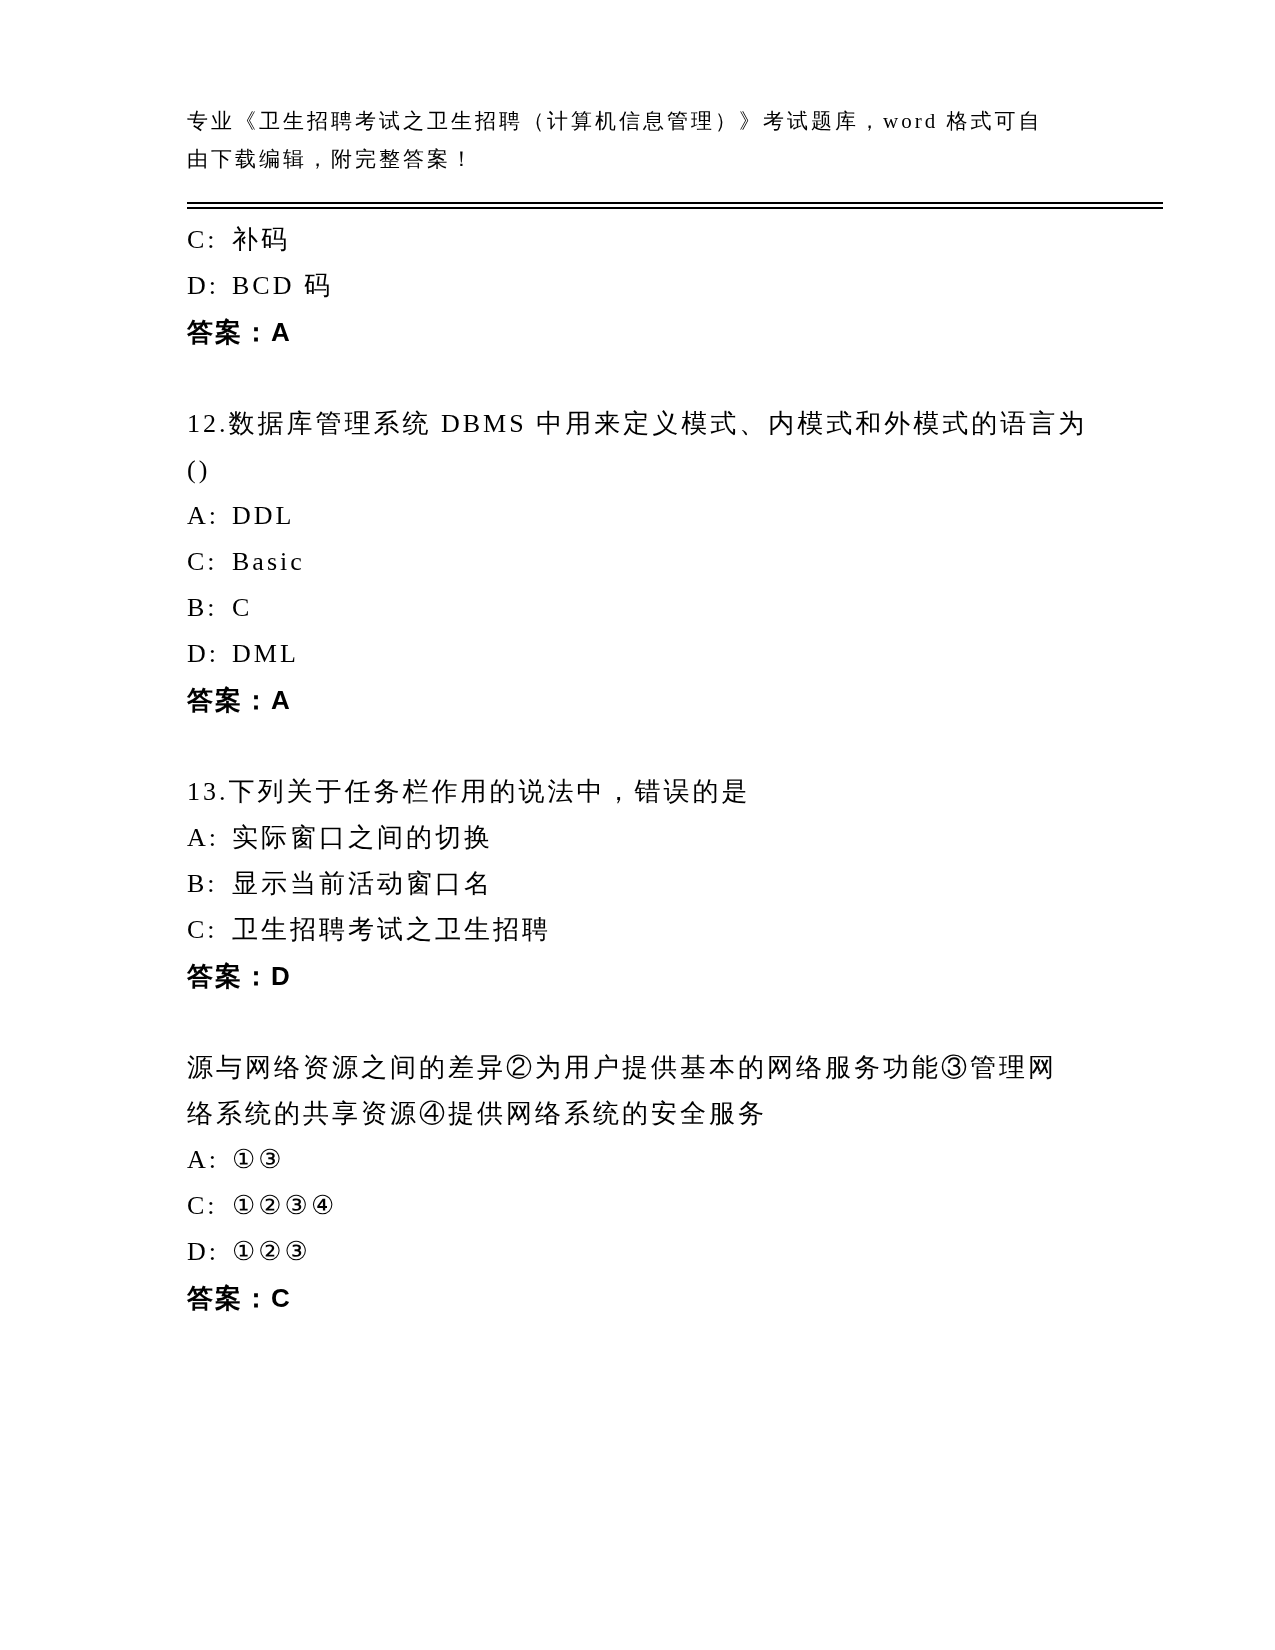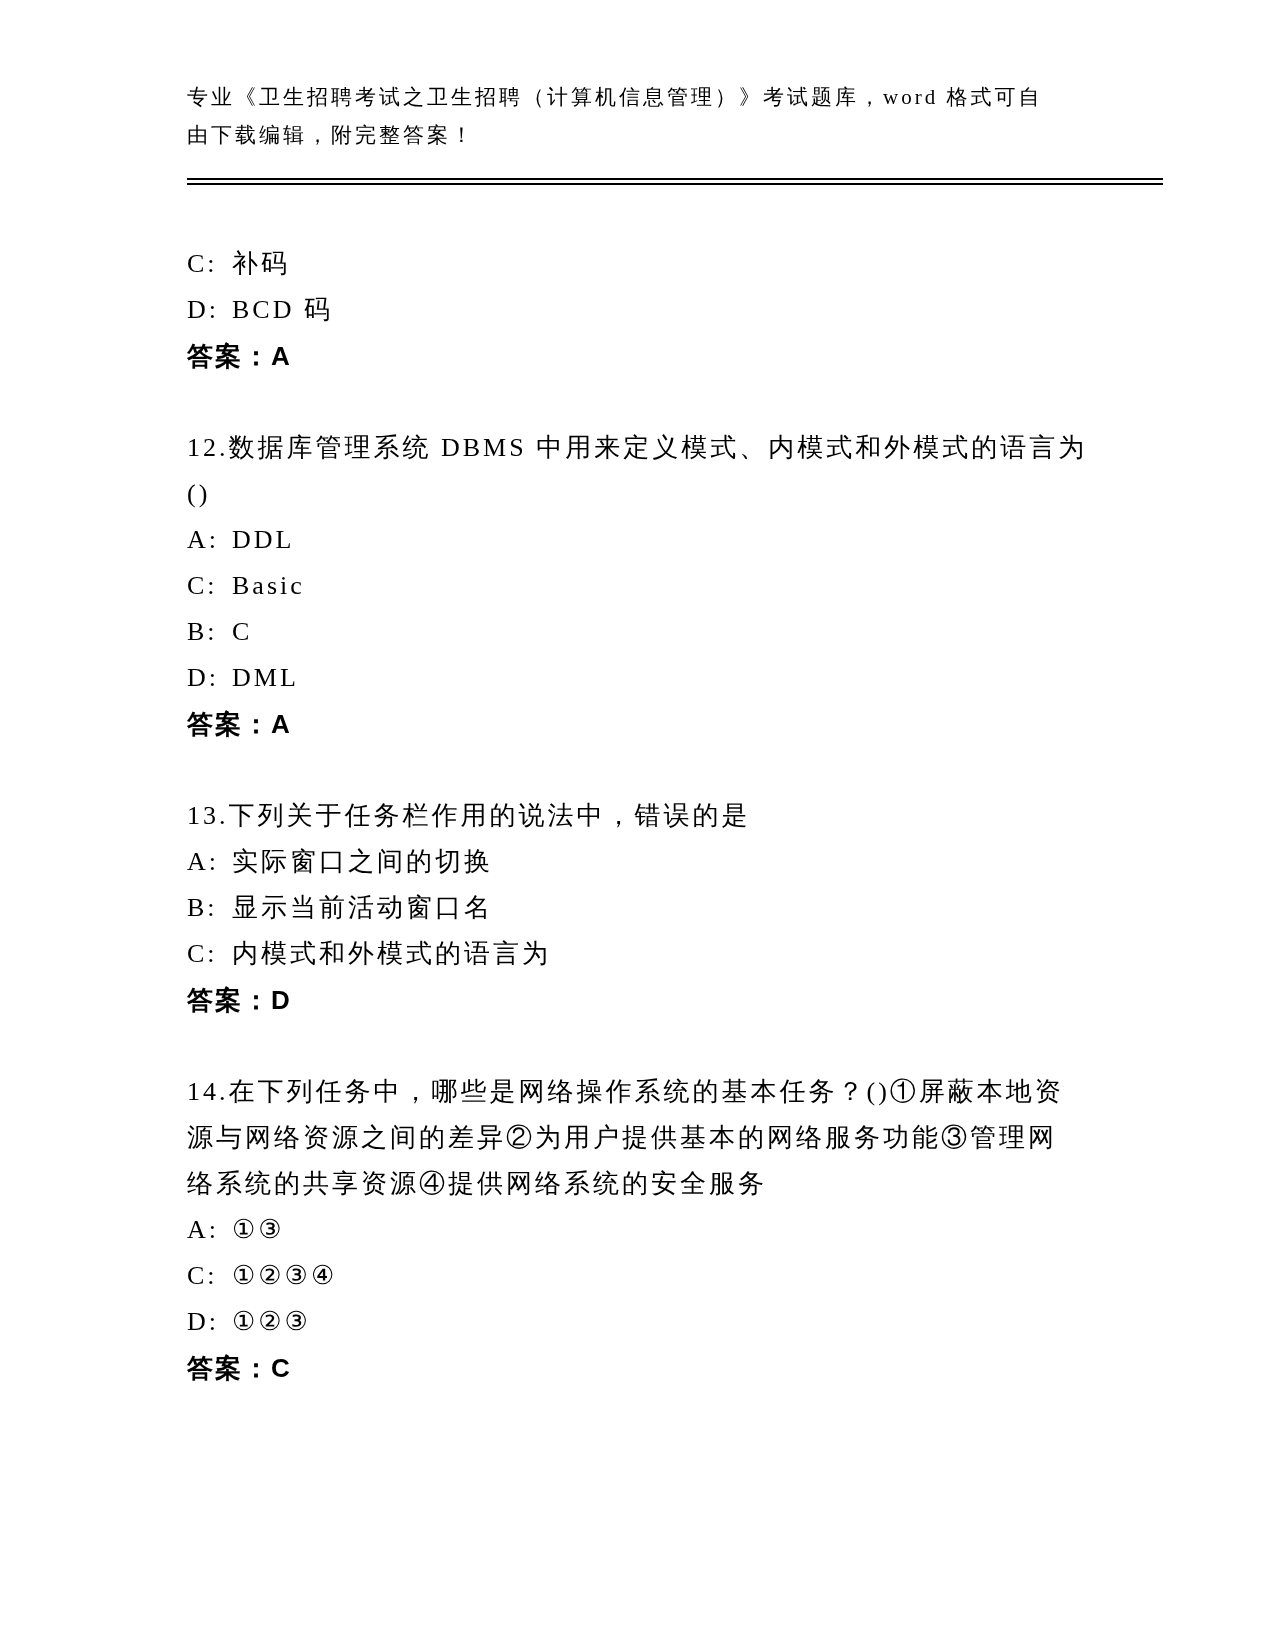--- a/index.html
+++ b/index.html
@@ -7,21 +7,21 @@
     padding: 0;
     background: #ffffff;
   }
   .page {
     position: relative;
     width: 1275px;
     height: 1650px;
     box-sizing: border-box;
     background: #ffffff;
     color: #000000;
-    padding: 78px 112px 0 187px;
+    padding: 102px 112px 0 187px;
     overflow: hidden;
     font-family: "Liberation Serif", "DejaVu Serif", serif;
   }
   
   .doc-header .header-line {
     font-size: 21px;
     line-height: 38px;
     letter-spacing: 3px;
     white-space: nowrap;
     color: #000000;
@@ -31,21 +31,20 @@
     height: 3px;
     border-top: 2px solid #000000;
     border-bottom: 2px solid #000000;
   }
   
   .doc-content {
     padding-top: 8px;
     font-size: 26px;
     line-height: 46px;
     letter-spacing: 3px;
-    margin-top: 48px;
   }
   .q-block { margin-top: 46px; }
   .q-block:first-child { margin-top: 0; }
   .q-title, .opt-line, .answer-line {
     margin: 0;
     white-space: nowrap;
   }
   .opt-label {
     display: inline-block;
     min-width: 45px;
@@ -79,25 +78,24 @@
         <p class="opt-line"><span class="opt-label">A:</span><span class="opt-text">DDL</span></p>
         <p class="opt-line"><span class="opt-label">C:</span><span class="opt-text">Basic</span></p>
         <p class="opt-line"><span class="opt-label">B:</span><span class="opt-text">C</span></p>
         <p class="opt-line"><span class="opt-label">D:</span><span class="opt-text">DML</span></p>
         <p class="answer-line"><span class="answer-label">答案：</span><span class="answer-value">A</span></p>
       </section>
       <section class="q-block">
         <p class="q-title">13.下列关于任务栏作用的说法中，错误的是</p>
         <p class="opt-line"><span class="opt-label">A:</span><span class="opt-text">实际窗口之间的切换</span></p>
         <p class="opt-line"><span class="opt-label">B:</span><span class="opt-text">显示当前活动窗口名</span></p>
-        <p class="opt-line"><span class="opt-label">C:</span><span class="opt-text">内模式和外模式的语言为</span></p>
+        <p class="opt-line"><span class="opt-label">C:</span><span class="opt-text">卫生招聘考试之卫生招聘</span></p>
         <p class="answer-line"><span class="answer-label">答案：</span><span class="answer-value">D</span></p>
       </section>
       <section class="q-block">
-        <p class="q-title">14.在下列任务中，哪些是网络操作系统的基本任务？()①屏蔽本地资</p>
         <p class="q-title">源与网络资源之间的差异②为用户提供基本的网络服务功能③管理网</p>
         <p class="q-title">络系统的共享资源④提供网络系统的安全服务</p>
         <p class="opt-line"><span class="opt-label">A:</span><span class="opt-text">①③</span></p>
         <p class="opt-line"><span class="opt-label">C:</span><span class="opt-text">①②③④</span></p>
         <p class="opt-line"><span class="opt-label">D:</span><span class="opt-text">①②③</span></p>
         <p class="answer-line"><span class="answer-label">答案：</span><span class="answer-value">C</span></p>
       </section>
     </main>
 </div>
 

